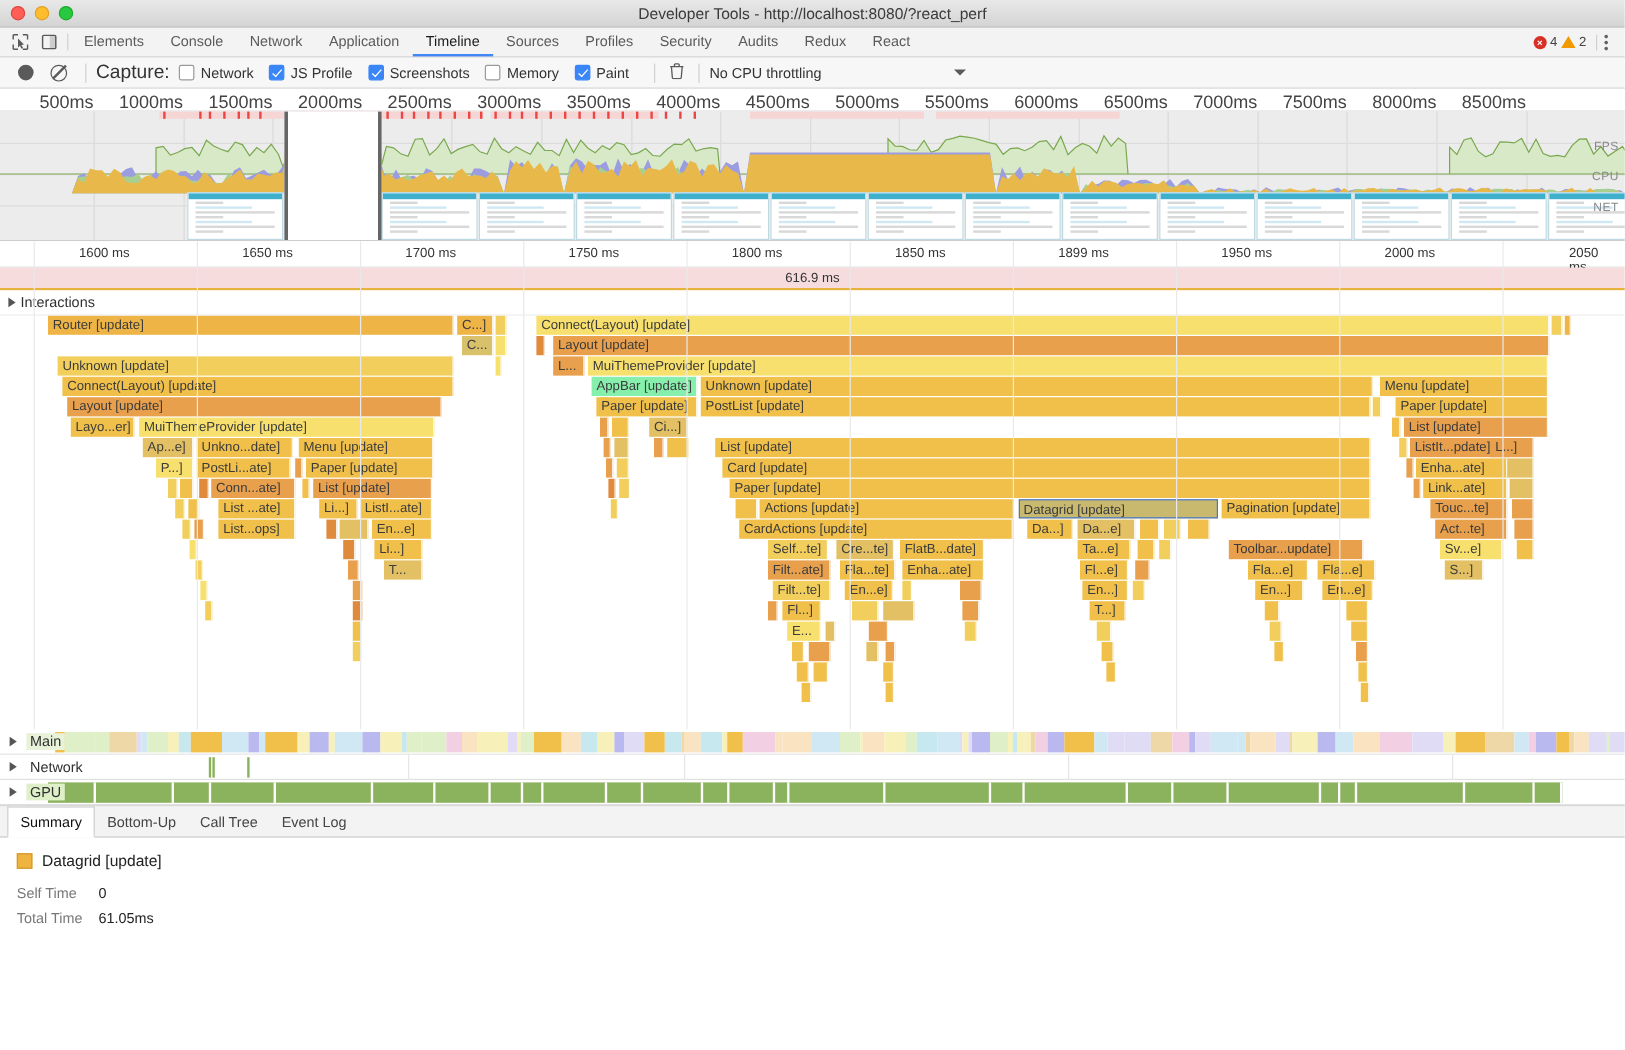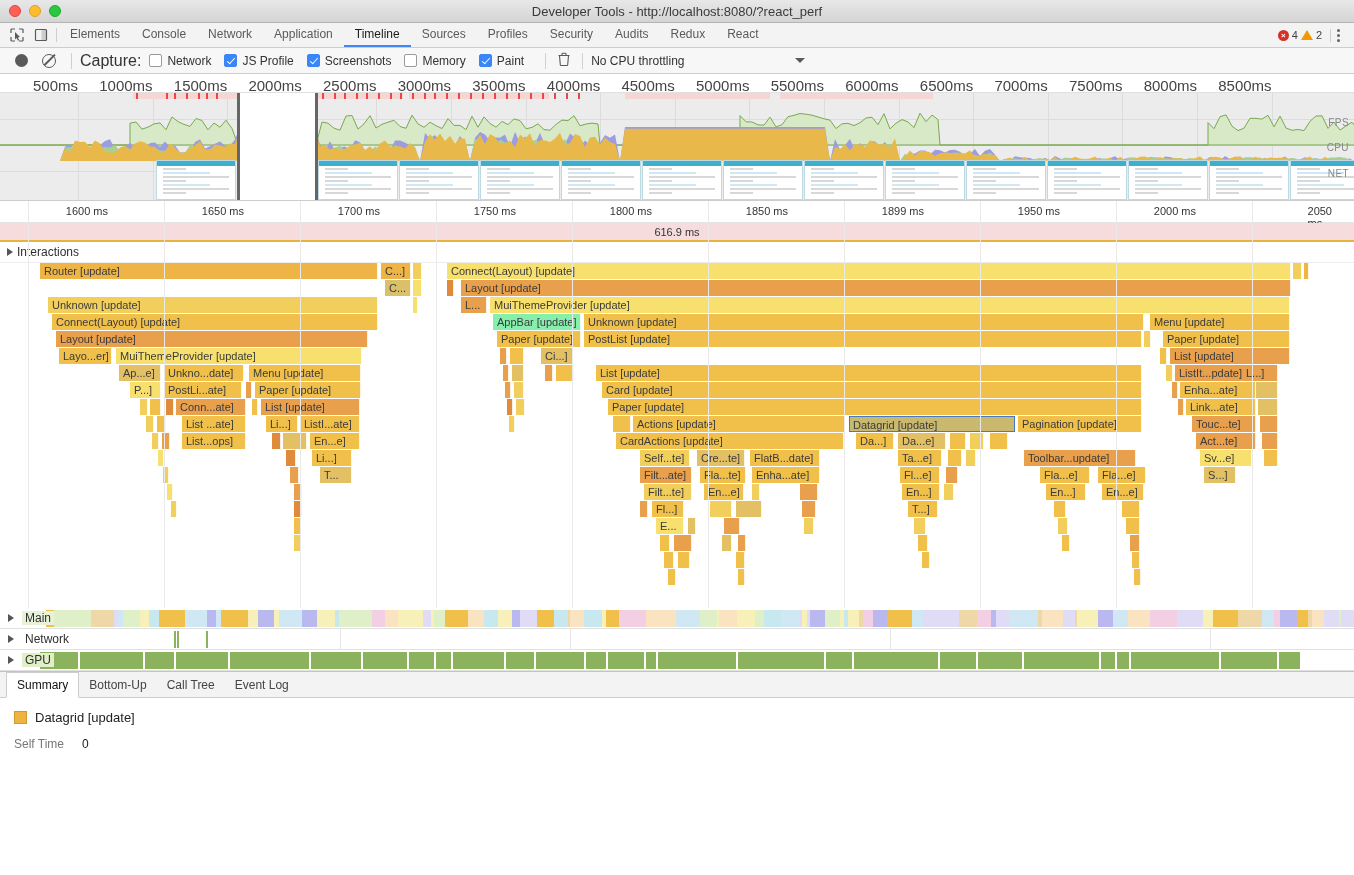--- a/index.html
+++ b/index.html
@@ -862,14 +862,18 @@
   </div>
   <div class="dbody">
     <div class="swatchline">
       <span class="swatch"></span>
       <span class="swname">Datagrid [update]</span>
     </div>
     <div class="kv">
       <span class="k">Self Time</span>
       <span class="v">0</span>
     </div>
+    <div class="kv">
+      <span class="k">Total Time</span>
+      <span class="v">61.05ms</span>
+    </div>
   </div>
 </div>
 
 </body></html>

